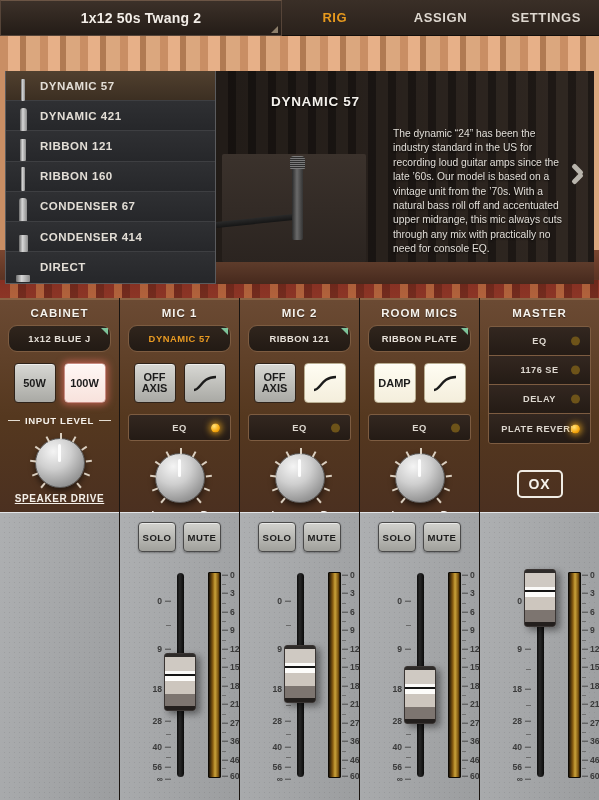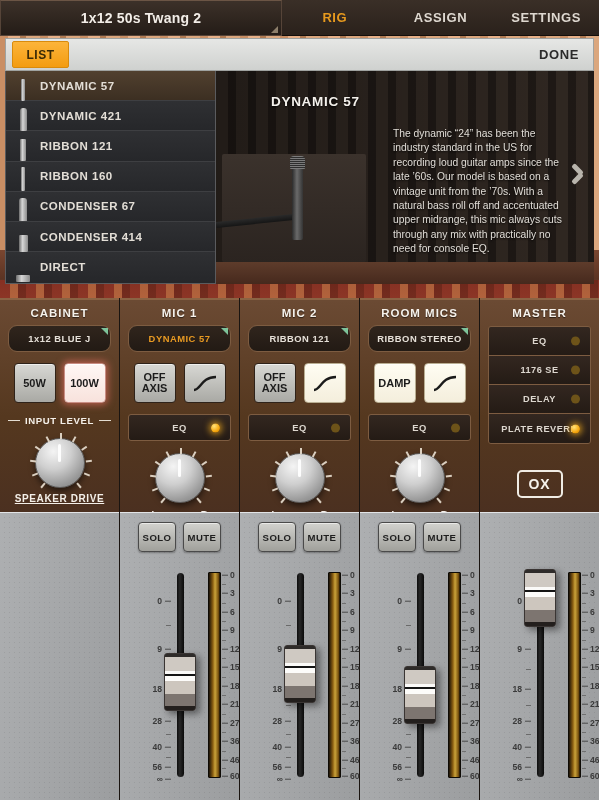--- a/index.html
+++ b/index.html
@@ -475,24 +475,20 @@
       <div class="tab">ASSIGN</div>
       <div class="tab">SETTINGS</div>
     </div>
   </div>
 
   <div class="room">
     <div class="room-floor"></div>
     <div class="room-rug"></div>
   </div>
 
-  <div class="toolbar">
-    <div class="btn-list">LIST</div>
-    <div class="btn-done">DONE</div>
-  </div>
 
   <div class="list-panel">
     <div class="list-item selected">
       <div class="mic-thumb t-dyn57">
           <i></i>
         </div>
       <div class="list-label">DYNAMIC 57</div>
     </div>
     <div class="list-item">
       <div class="mic-thumb t-dyn421">
@@ -879,21 +875,21 @@
               <div class="msm" style="top: 196px;"></div>
             </div>
         </div>
       </div>
     </div>
 
     <div class="strip">
       <div class="strip-top">
         <div class="strip-title">ROOM MICS</div>
         <div class="selector">
-          <span>RIBBON STEREO</span>
+          <span>RIBBON PLATE</span>
           <div class="sel-corner"></div>
         </div>
         <div class="row-btns">
           <div class="sqbtn lit">DAMP</div>
           <div class="sqbtn slope lit">
             <svg viewBox="0 0 26 18">
               <path d="M2 16 C9 16 9 3 24 3" fill="none" stroke="#1b1b1b" stroke-width="2.4"></path>
             </svg>
           </div>
         </div>

